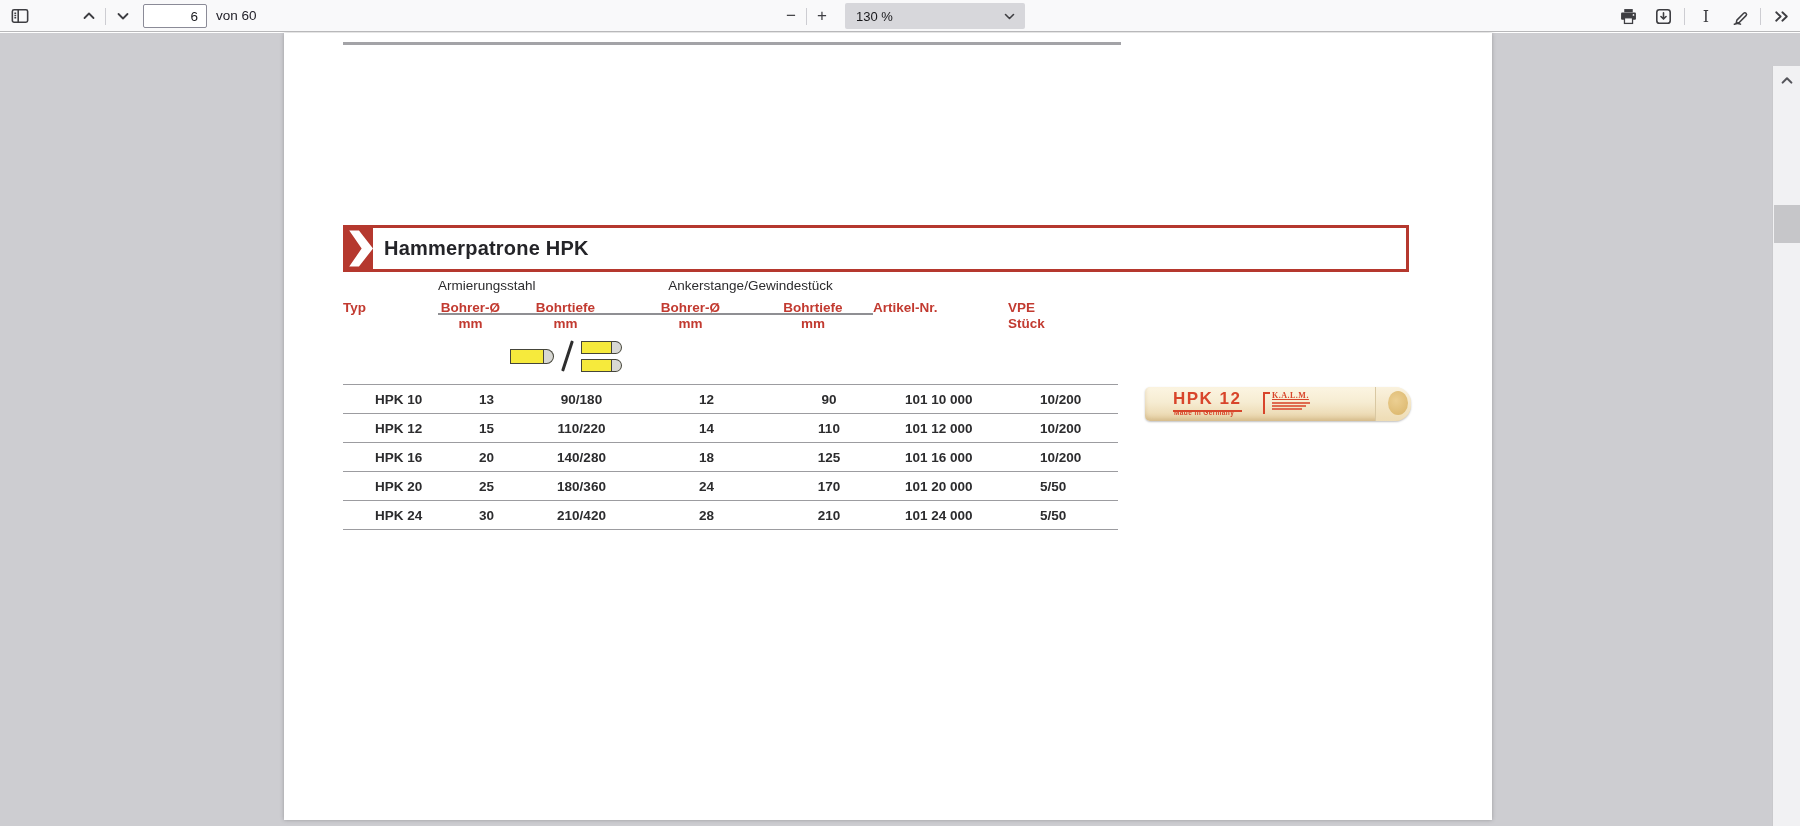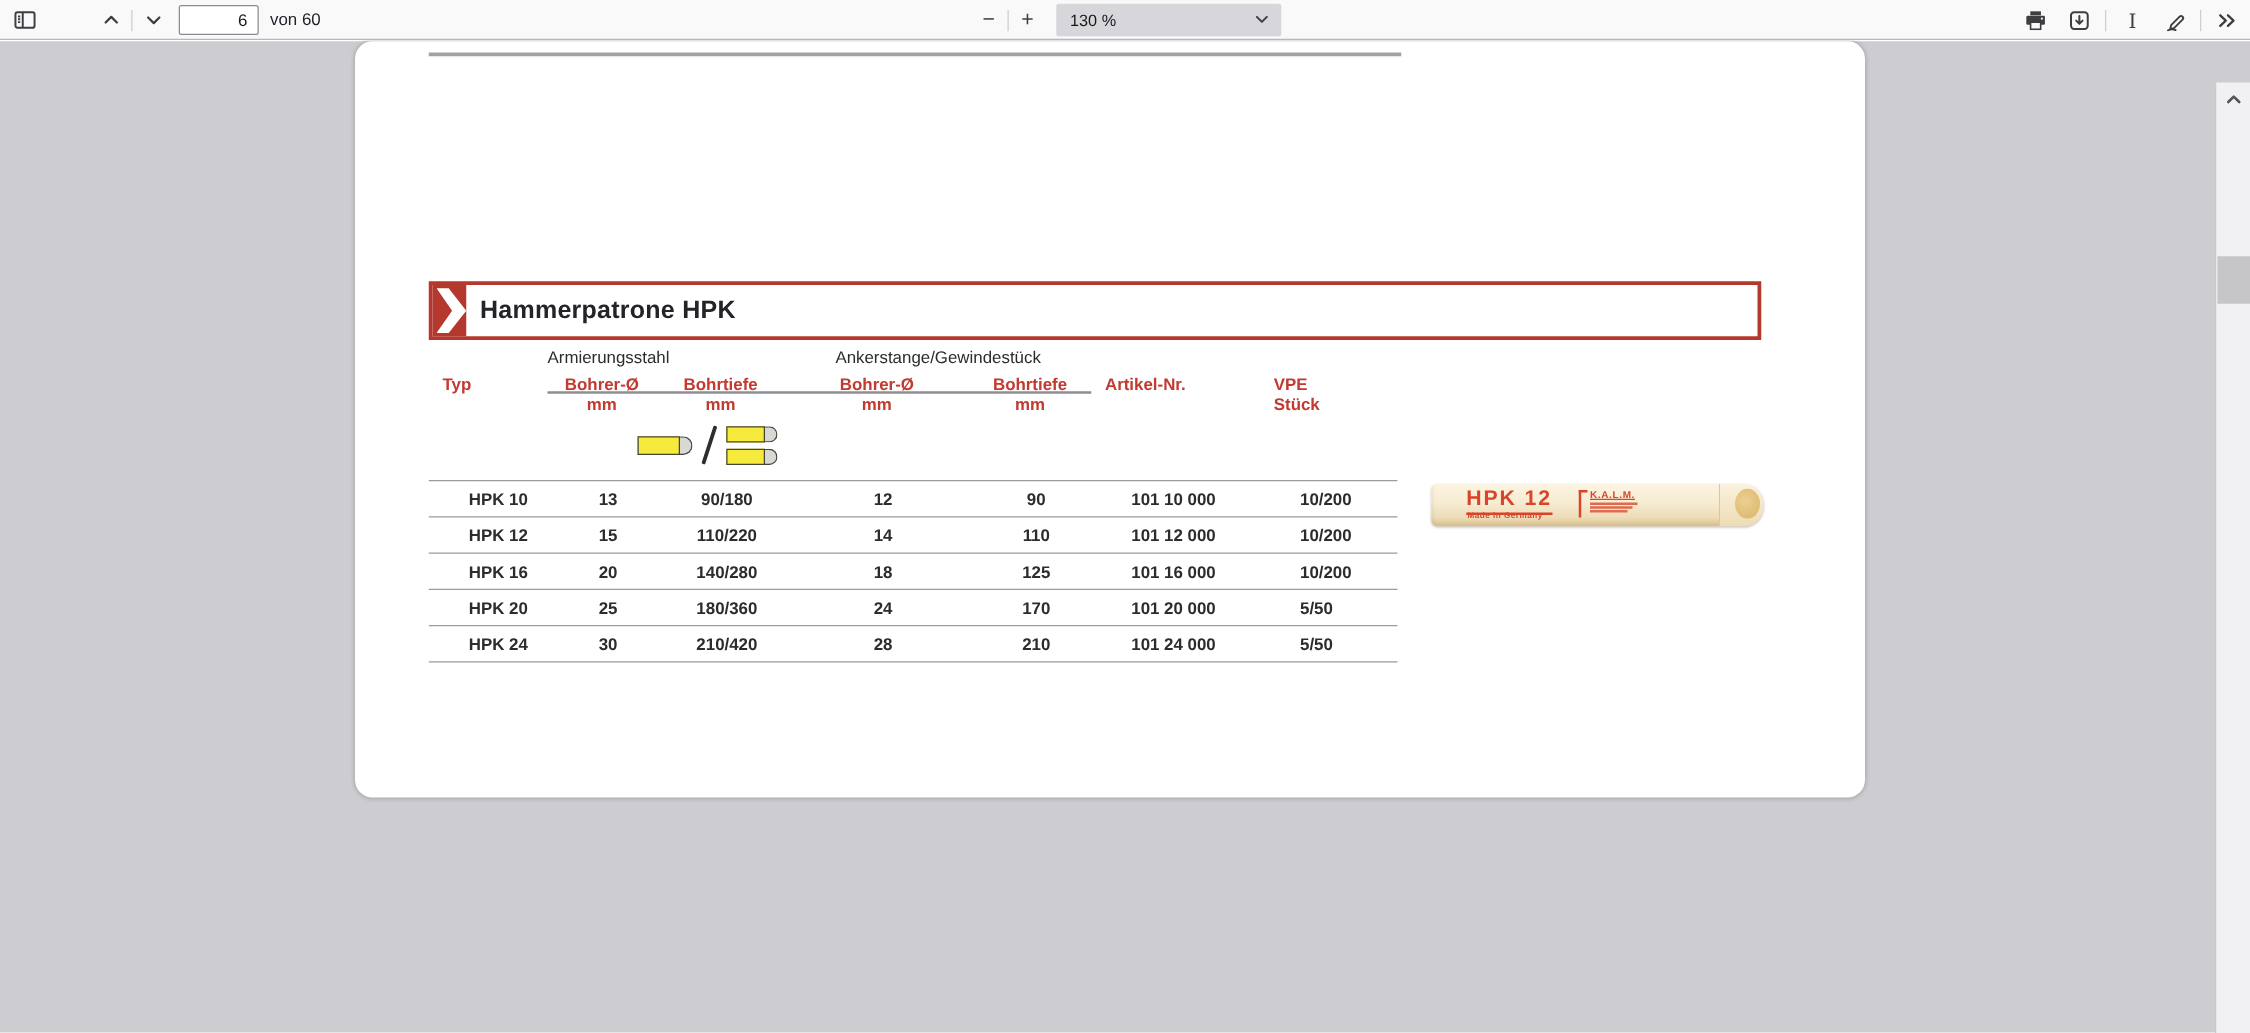--- a/index.html
+++ b/index.html
@@ -15,35 +15,35 @@
   .tsep{position:absolute;top:8px;width:1px;height:17px;background:#cdcdd2;}
   .page-input{position:absolute;left:143px;top:4px;width:64px;height:24px;border:1px solid #8b8b97;border-radius:2px;background:#fff;text-align:right;padding-right:8px;font-size:13.5px;font-family:"Liberation Sans",sans-serif;color:#1a1a1e;}
   .von-label{position:absolute;left:216px;top:0;height:32px;line-height:32px;font-size:13.5px;color:#23222a;}
   .zoom-dd{position:absolute;left:845px;top:3px;width:180px;height:26px;background:#d7d7db;border-radius:2px;display:flex;align-items:center;cursor:pointer;}
   .zoom-dd .zval{font-size:13px;color:#18181b;padding-left:11px;flex:1;}
   .zoom-dd svg{margin-right:10px;}
   .glyph-btn{font-size:17px;font-weight:400;}
   .ibeam-glyph{font-family:"DejaVu Serif",serif;font-size:16px;font-weight:500;}
   
   .viewer{position:absolute;left:0;top:33px;width:1800px;height:793px;background:var(--viewer-bg);}
-  .page{position:absolute;left:284px;top:0;width:1208px;height:605px;background:#fff;box-shadow:0 0 4px rgba(0,0,0,.25);border-radius:14px;}
+  .page{position:absolute;left:284px;top:0;width:1208px;height:787px;background:#fff;box-shadow:0 0 4px rgba(0,0,0,.25);}
   .topline{position:absolute;left:59px;top:9px;width:778px;height:3px;background:#a3a3a7;}
   
   .banner{position:absolute;left:59px;top:192px;width:1066px;height:47px;border:3px solid var(--brand-red);background:#fff;}
   .banner-chev{position:absolute;left:0;top:0;bottom:0;width:27px;background:var(--brand-red);}
   .banner-chev i{position:absolute;left:0;top:1px;bottom:1px;width:27px;background:#fff;
      clip-path:polygon(12% 4%,48% 4%,100% 50%,48% 96%,12% 96%,58% 50%);}
   .banner-title{position:absolute;left:38px;top:0;height:41px;line-height:41px;font-size:20px;font-weight:700;color:#242428;letter-spacing:.2px;}
   
   .table-block{position:absolute;left:59px;top:245px;width:775px;}
   .tgrid{display:grid;grid-template-columns:95px 65px 125px 125px 120px 135px 110px;}
   .group-row{height:17px;}
   .group-span{font-size:13.5px;color:var(--ink);text-align:center;border-bottom:2px solid #8f8f93;padding-bottom:20px;}
   .gs1{grid-column:2/4;} .gs2{grid-column:4/6;}
-  .header-row{margin-top:5px;margin-left:11px;}
+  .header-row{margin-top:5px;}
   .hcell{font-size:13.5px;font-weight:700;color:var(--text-red);line-height:16px;}
   .hcell .sub{font-weight:700;}
   .tgrid > :nth-child(1){text-align:left;}
   .tgrid > :nth-child(2),.tgrid > :nth-child(3),.tgrid > :nth-child(4),.tgrid > :nth-child(5){text-align:center;}
   .tgrid > :nth-child(6),.tgrid > :nth-child(7){text-align:left;}
   .icon-row{height:52px;position:relative;}
   .cart-group{position:absolute;left:167px;top:8px;display:flex;align-items:center;gap:7px;}
   .cart{display:flex;height:15px;}
   .cart .cbody{width:34px;background:var(--cart-yellow);border:1.5px solid #45453a;}
   .cart .ctip{width:10px;background:#d8d8d4;border:1.5px solid #45453a;border-left:none;border-radius:0 8px 8px 0/0 8px 8px 0;}
@@ -58,21 +58,21 @@
      background:linear-gradient(180deg,#fcf5e2 0%,#f6ecd2 45%,#e8d3a7 100%);
      border-radius:5px 16px 16px 5px;box-shadow:0 1px 2px rgba(0,0,0,.25), inset 0 -3px 4px rgba(160,120,60,.25);}
   .product .cap{position:absolute;right:0;top:0;bottom:0;width:36px;border-radius:0 16px 16px 0;
      background:linear-gradient(180deg,#faf2de,#eedcb4);border-left:1px solid #d9c8a2;}
   .product .capdot{position:absolute;right:3px;top:4px;width:20px;height:24px;border-radius:50%;
      background:radial-gradient(circle at 40% 40%,#eccf92,#d9b468);}
   .p-name{position:absolute;left:28px;top:2px;font-size:17px;font-weight:700;color:#d8452b;letter-spacing:1.5px;border-bottom:2px solid #d8452b;padding-bottom:1px;}
   .p-made{position:absolute;left:29px;top:22px;font-size:6.5px;font-weight:700;color:#d8452b;letter-spacing:.4px;}
   .p-logo{position:absolute;left:118px;top:4px;display:flex;gap:2px;}
   .p-bracket{width:7px;height:22px;border-left:2px solid #d8452b;border-top:2px solid #d8452b;margin-top:1px;}
-  .p-brand{font-size:8px;font-weight:700;color:#d8452b;text-decoration:underline;letter-spacing:.5px;}
+  .p-brand{font-size:8px;font-weight:700;color:#d8452b;text-decoration:underline;letter-spacing:.5px;font-family:Liberation Serif, serif;}
   .p-lines{margin-top:2px;}
   .p-lines div{height:2px;background:#df6a4f;margin-bottom:1px;}
   .pl1{width:38px;} .pl2{width:34px;} .pl3{width:30px;}
   
   .pagebar{position:absolute;left:59px;top:753px;width:1064px;height:32px;background:var(--brand-red);}
   .pagebar span{display:inline-block;margin-left:13px;font-size:25px;font-weight:700;color:#fff;line-height:32px;letter-spacing:1px;}
   
   .scrollbar{position:absolute;right:0;top:33px;width:28px;height:793px;background:#f1f1f3;border-left:1px solid #c9c9cc;}
   .sb-btn{position:absolute;left:0;width:28px;height:26px;display:flex;align-items:center;justify-content:center;cursor:pointer;color:#54545a;}
   .sb-up{top:2px;}

